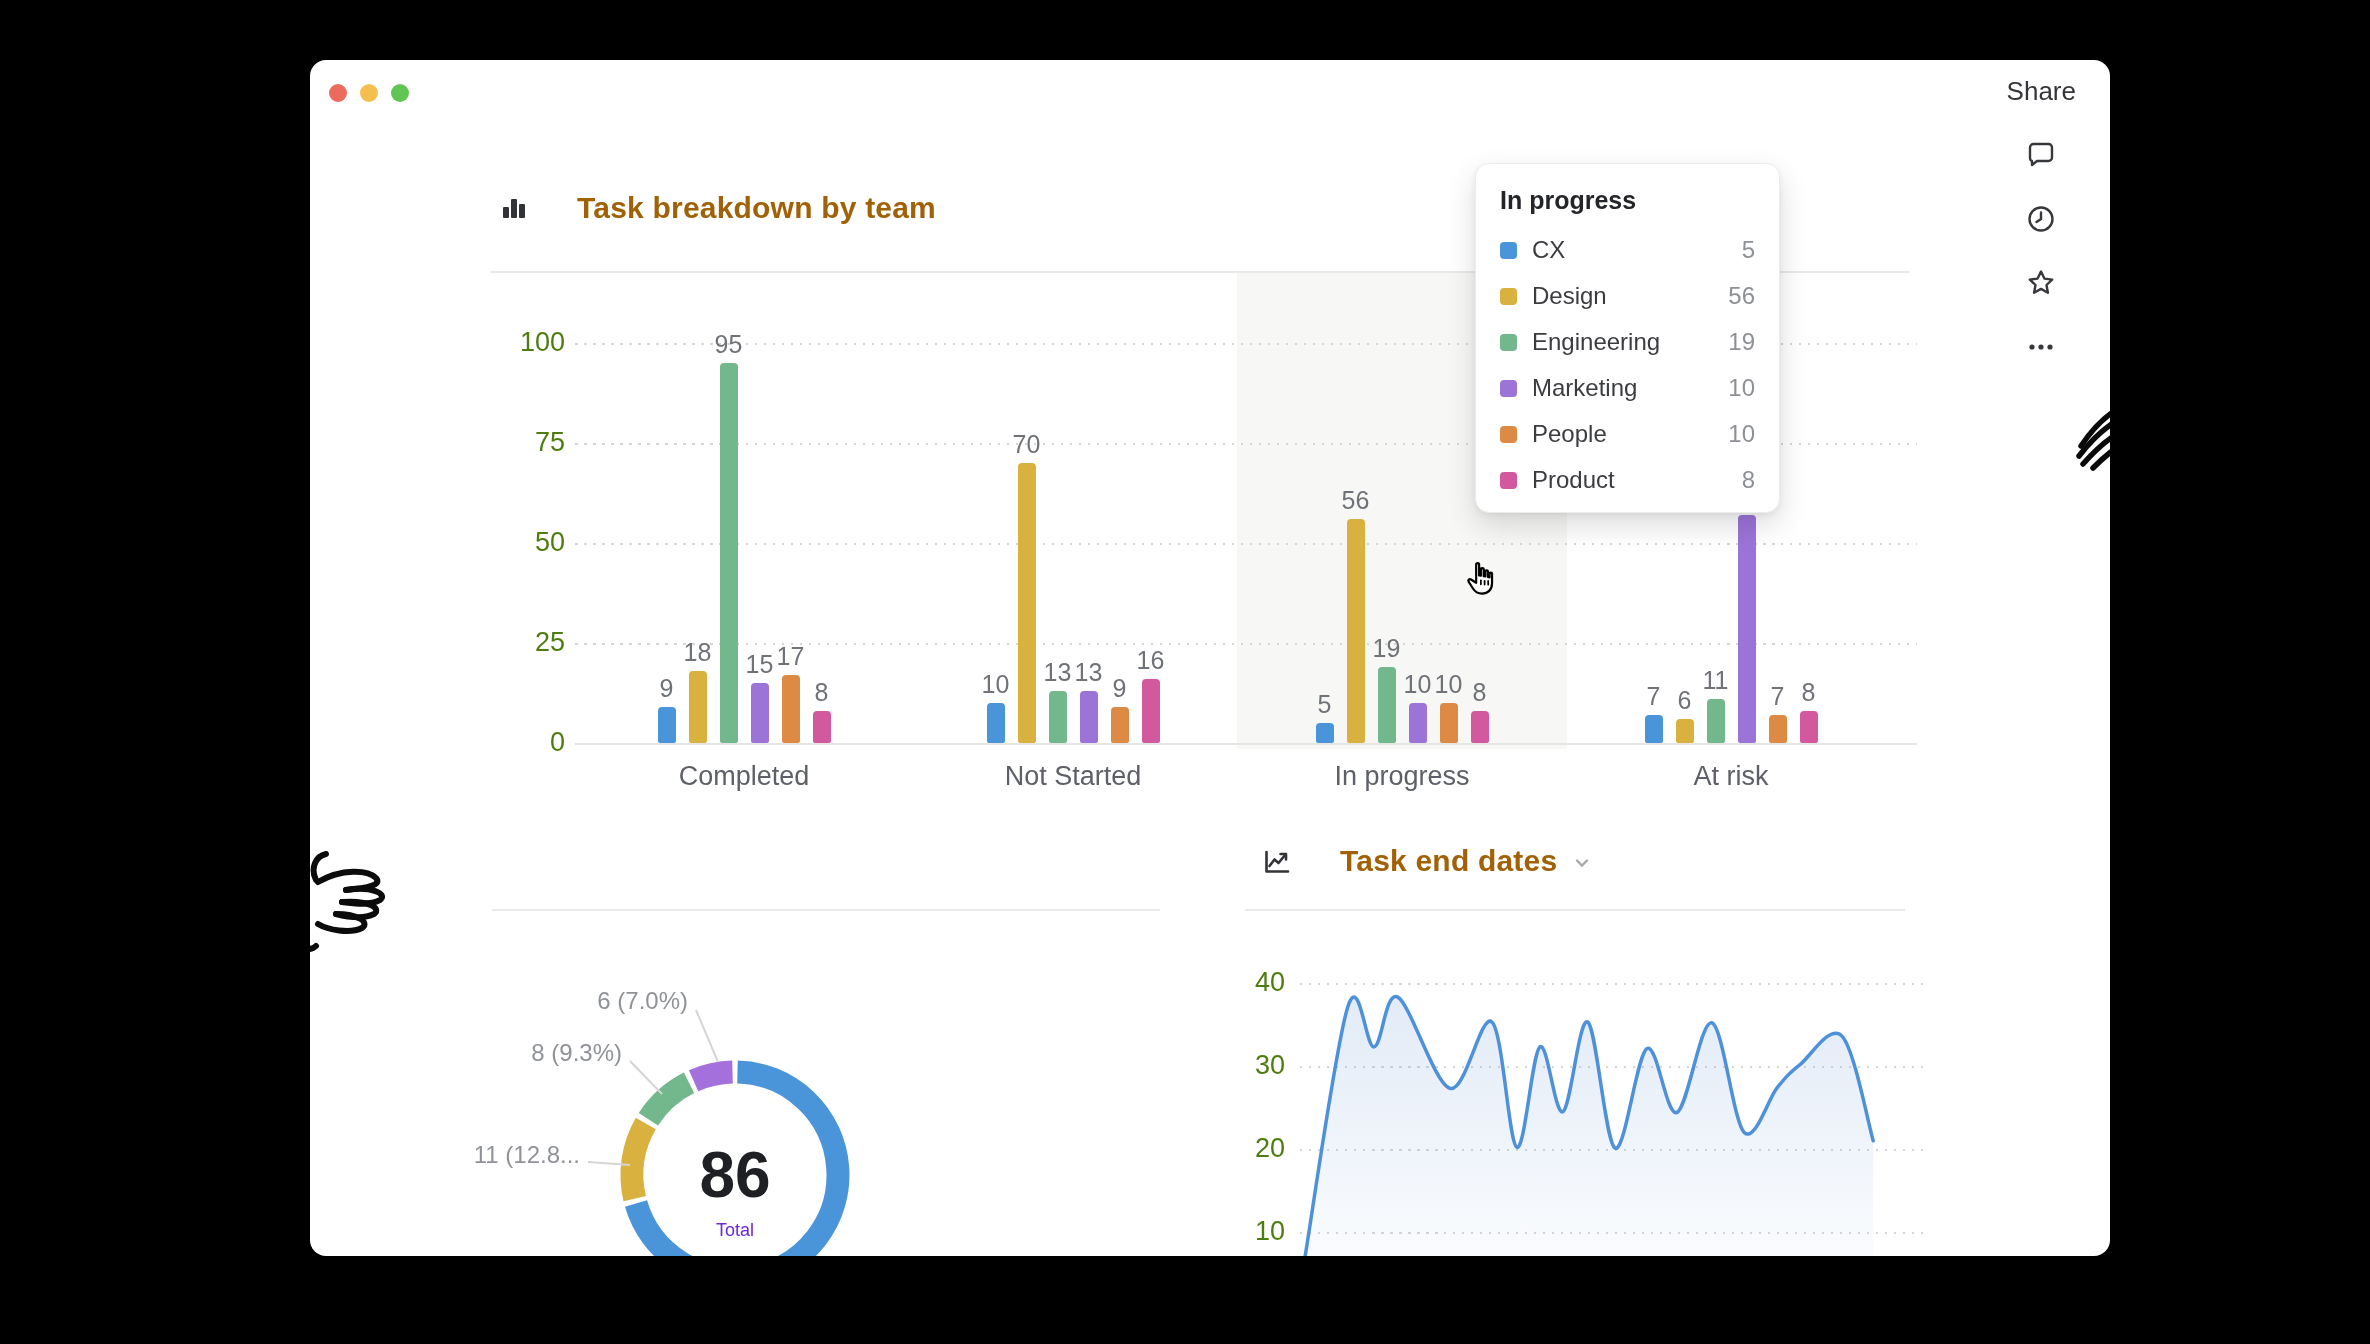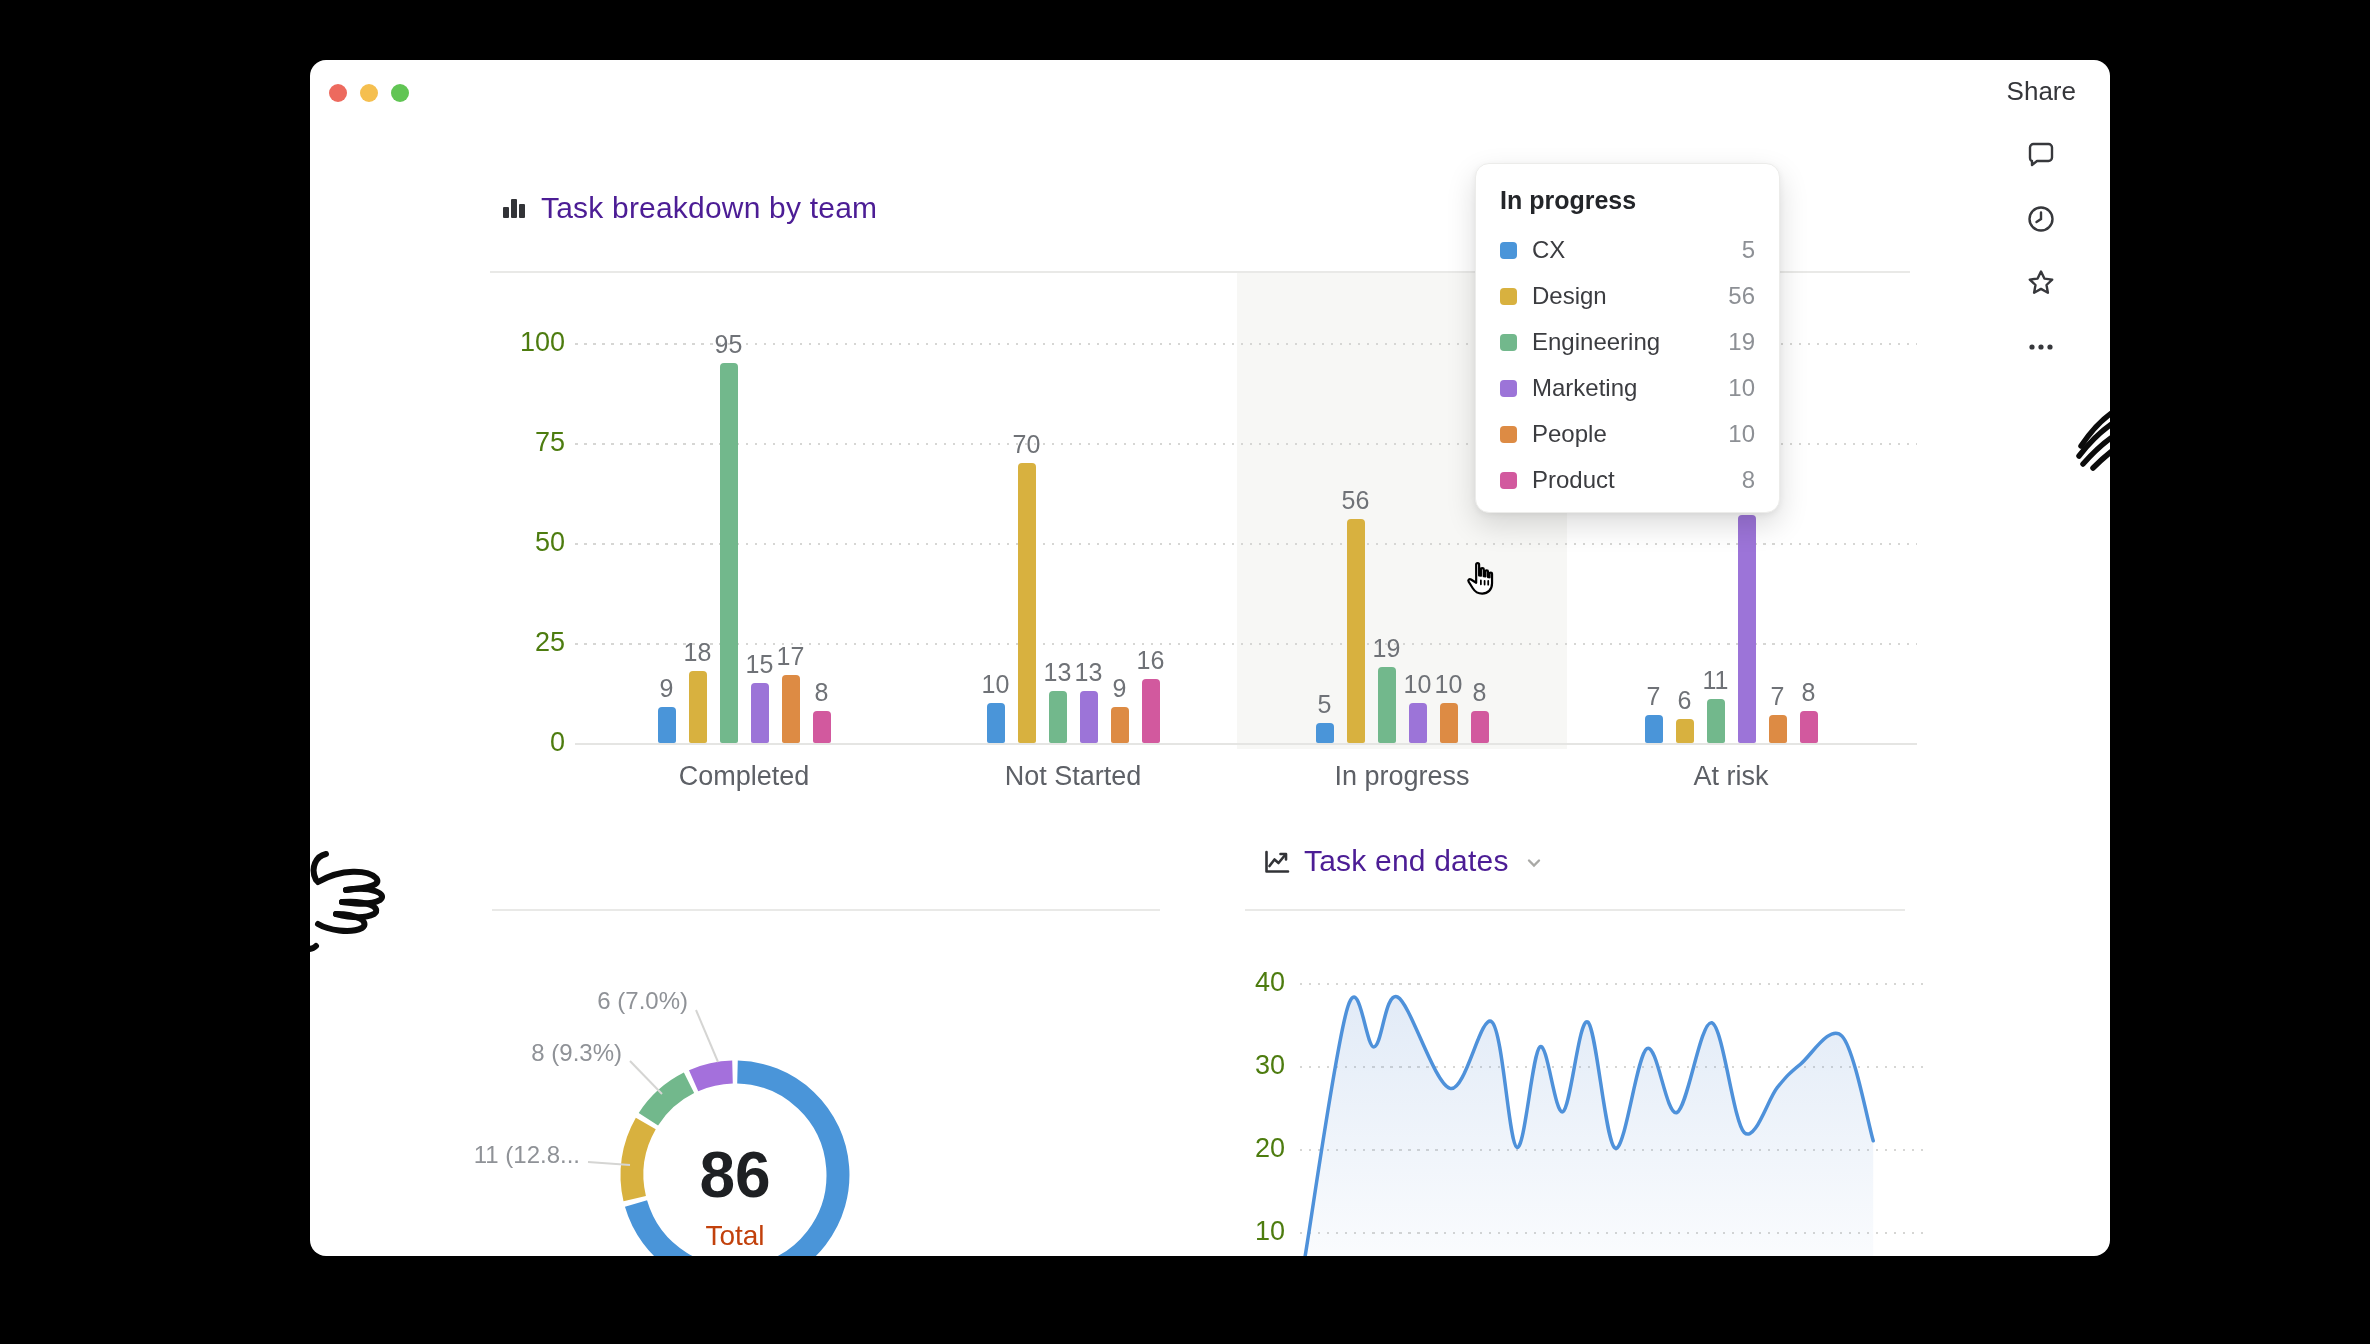--- a/index.html
+++ b/index.html
@@ -14,21 +14,21 @@
   
   .traffic{position:absolute;top:24px;left:19px;display:flex;gap:13px;z-index:10;}
   .traffic span{width:18px;height:18px;border-radius:50%;display:block;}
   .topbar-right{position:absolute;top:16px;right:34px;display:flex;align-items:center;gap:32px;z-index:10;flex-direction:column;}
   .share{font-size:26px;color:#35363a;font-weight:500;cursor:default;}
   .tb-icon{width:32px;height:32px;display:block;}
   .tb-icon svg{width:100%;height:100%;}
   
   .panel-title{position:absolute;display:flex;align-items:center;gap:13px;z-index:4;}
   .panel-title .t-icon{width:28px;height:28px;display:block;}
-  .panel-title .t-text{font-size:30px;font-weight:400;color:#4c1d95;letter-spacing:.2px;}
+  .panel-title .t-text{font-size:30px;font-weight:700;color:#a16207;letter-spacing:.2px;margin-left:36px;}
   .chev{width:20px;height:20px;margin-left:2px;margin-top:4px;}
   .divider{position:absolute;height:2px;background:#e9e9e7;z-index:1;}
   
   .gridline{position:absolute;height:2px;background-image:repeating-linear-gradient(90deg,#d6d6d4 0 2.5px,transparent 2.5px 9px);z-index:1;}
   .axisline{position:absolute;height:2px;background:#e5e5e3;z-index:2;}
   .ytick{position:absolute;width:80px;text-align:right;font-size:27px;color:#4d7c0f;z-index:2;}
   .bar{position:absolute;border-radius:4px 4px 2px 2px;z-index:3;}
   .bar-label{position:absolute;width:64px;text-align:center;font-size:25px;color:#6f7277;z-index:3;}
   .cat-label{position:absolute;width:220px;text-align:center;font-size:27px;color:#5d6066;z-index:3;}
   .hover-band{position:absolute;background:#f7f7f5;z-index:0;}
@@ -41,21 +41,21 @@
   }
   .tooltip-title{font-size:25px;font-weight:600;color:#232529;margin:2px 0 12px 0;}
   .tt-row{height:46px;display:flex;align-items:center;gap:15px;}
   .tt-swatch{width:17px;height:17px;border-radius:4px;flex:0 0 auto;}
   .tt-label{flex:1;font-size:24px;color:#3b3c40;}
   .tt-value{font-size:24px;color:#8d9095;}
   
   .donut-center-value{position:absolute;left:345px;top:1078px;width:160px;text-align:center;
     font-size:64px;font-weight:700;color:#1e2023;z-index:3;}
   .donut-center-label{position:absolute;left:355px;top:1160px;width:140px;text-align:center;
-    font-size:28px;color:#c2410c;z-index:3;}
+    font-size:18px;color:#6d28d9;z-index:3;}
   .donut-label{position:absolute;width:200px;text-align:right;font-size:24px;color:#8f9297;z-index:3;}
   svg.overlay{position:absolute;left:0;top:0;z-index:2;pointer-events:none;}
   
   .cursor{position:absolute;left:1148px;top:498px;width:44px;height:46px;z-index:40;}
   .doodle-left{position:absolute;left:-30px;top:786px;width:135px;height:115px;z-index:20;}
   .doodle-right{position:absolute;left:1763px;top:340px;width:60px;height:72px;z-index:20;}
 </style>
 </head>
 <body>
 

